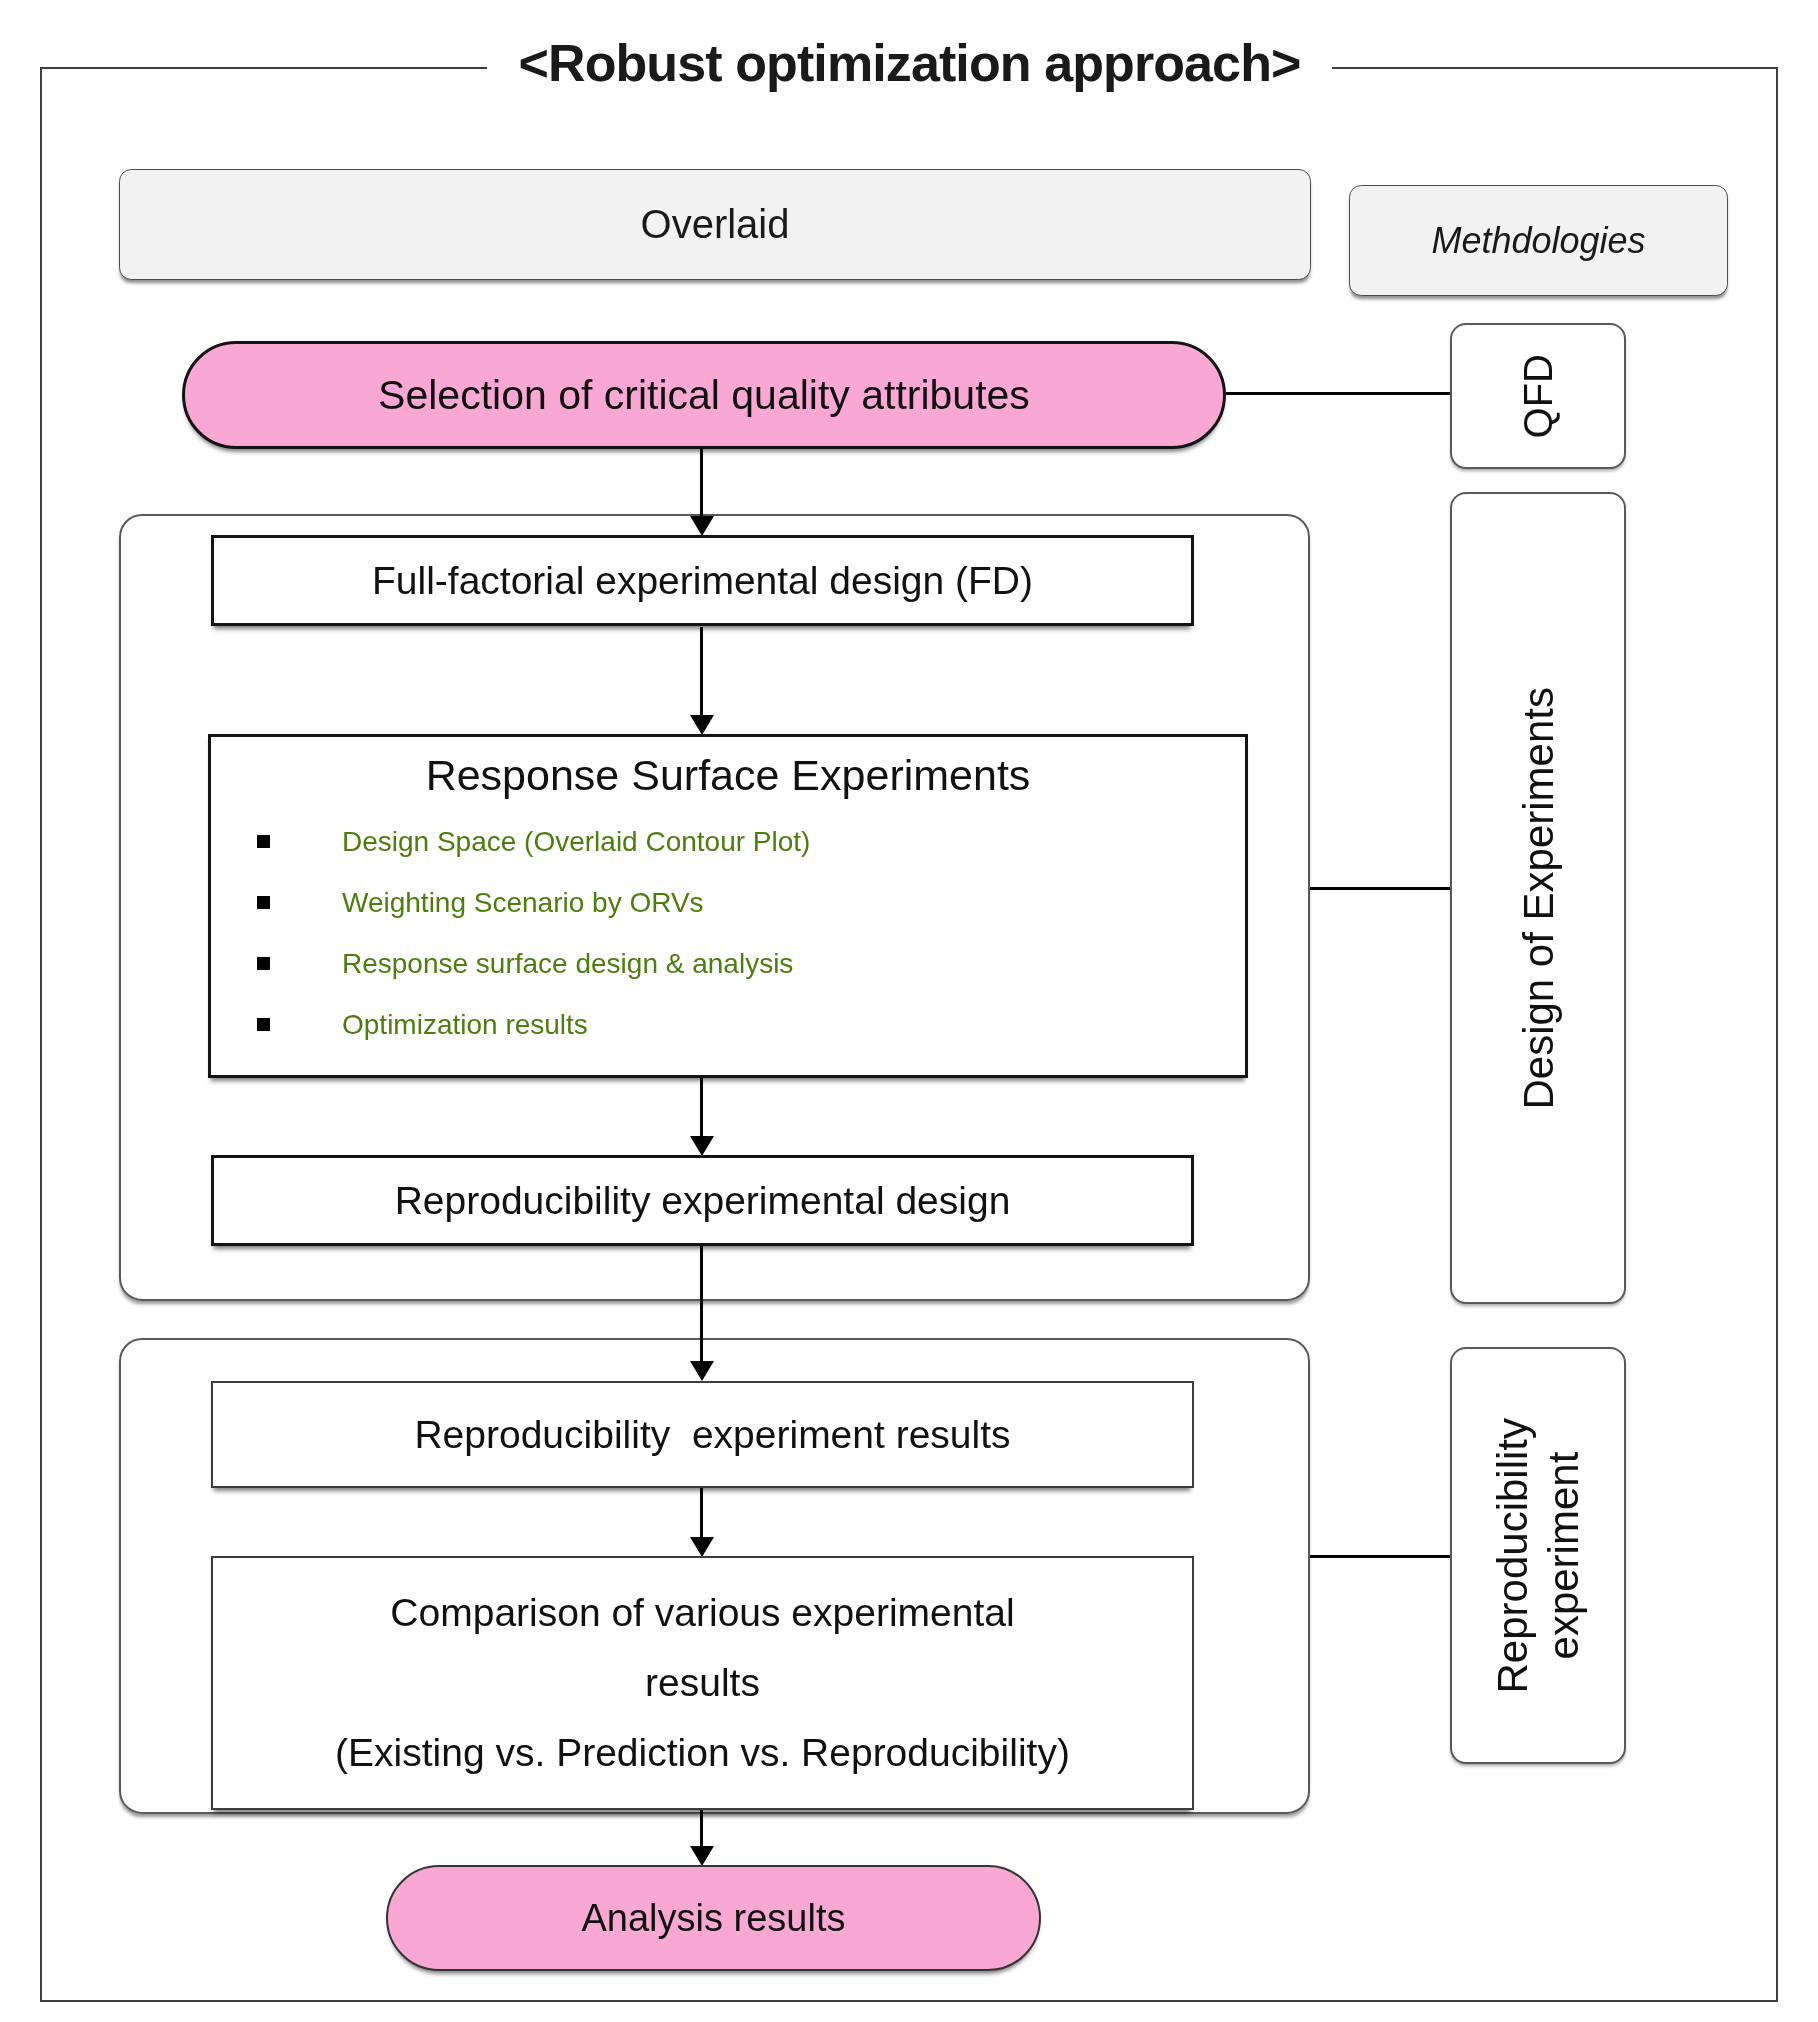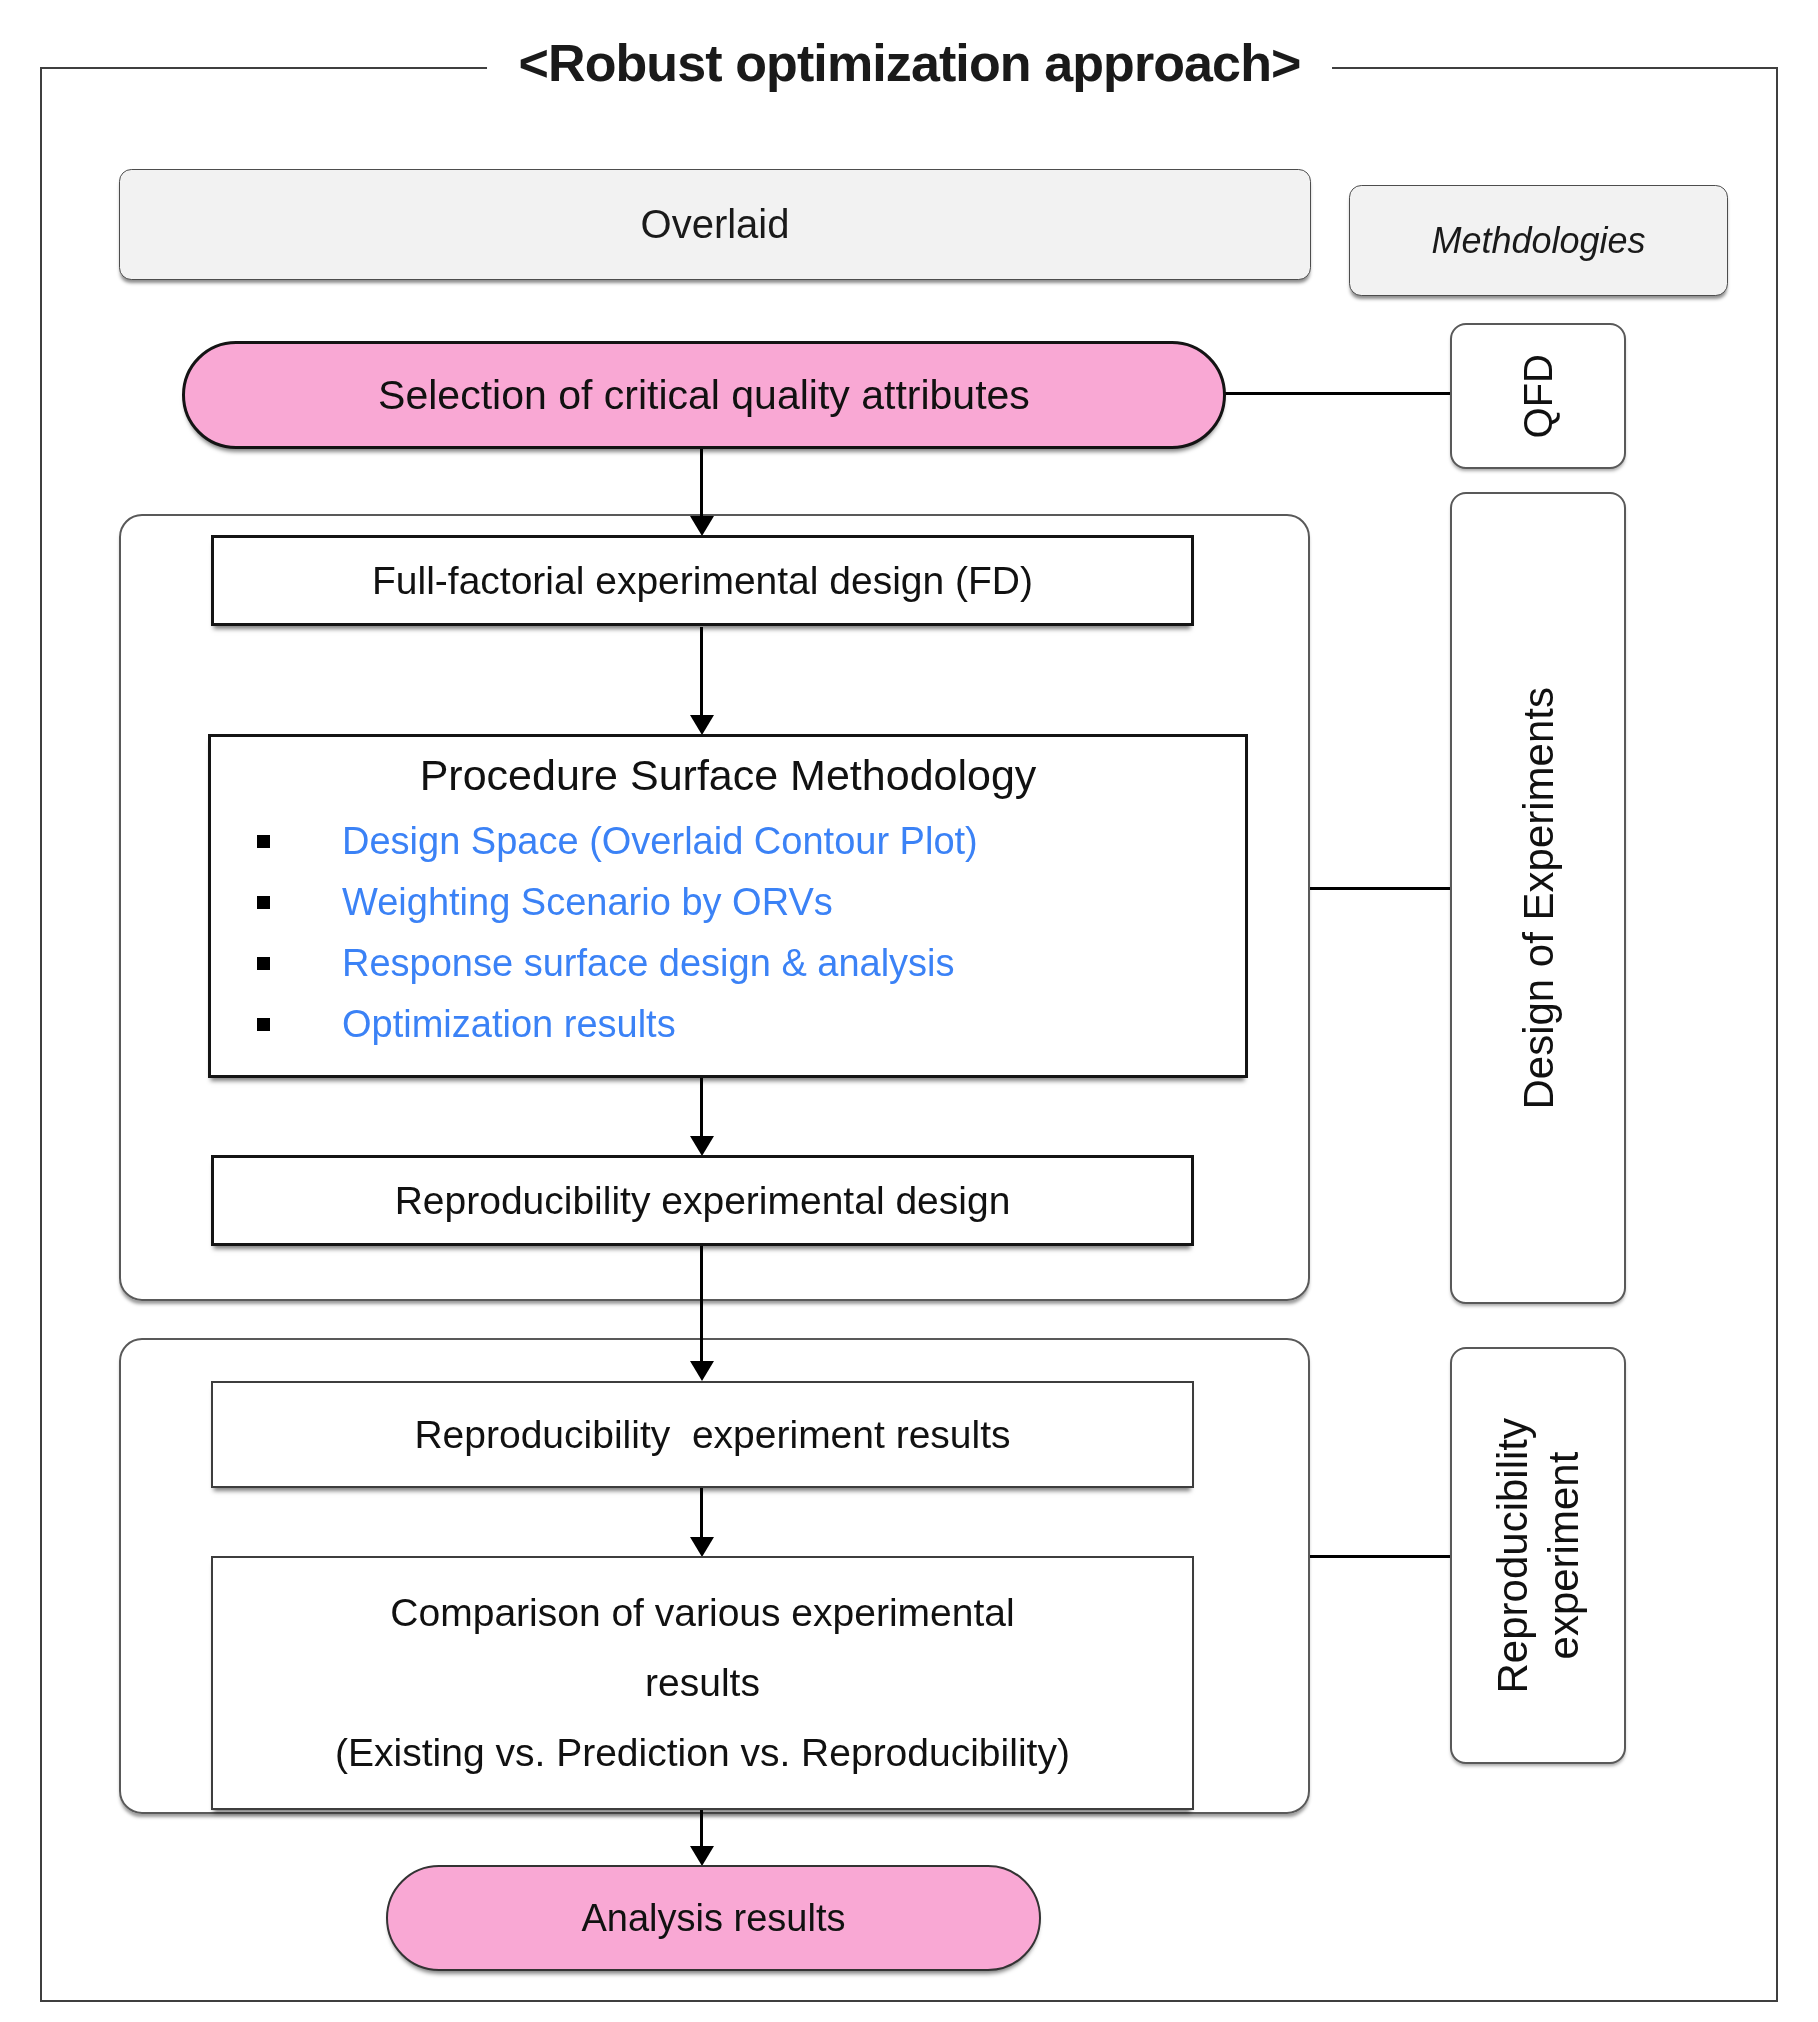--- a/index.html
+++ b/index.html
@@ -48,21 +48,21 @@
   .vline{width:2.6px;background:#000000;}
   .hline{height:2.6px;background:#000000;}
   .ahead{width:0;height:0;border-left:12.3px solid transparent;
          border-right:12.3px solid transparent;border-top:20px solid #000000;}
 
   
   .rsm-title{margin-top:12.3px;text-align:center;font-size:43px;line-height:53px;color:#111;}
   .rsm-list{margin-top:8.8px;}
   .rsm-row{display:flex;align-items:center;height:61px;padding-left:46px;}
   .rsm-sq{width:13px;height:13px;background:#000;flex:0 0 13px;}
-  .rsm-row span.lbl{margin-left:72px;font-size:38px;color:#3b82f6;white-space:nowrap;}
+  .rsm-row span.lbl{margin-left:72px;font-size:28px;color:#4d7c0f;white-space:nowrap;}
 
   .t44{font-size:39px;color:#111;}
   .t47{font-size:41px;color:#111;}
   .t43{font-size:38px;color:#111;}
   .prewrap{white-space:pre-wrap;}
   .preline{white-space:pre-line;text-align:center;line-height:70px;}
 </style>
 </head>
 <body>
 
@@ -106,21 +106,21 @@
 
   <div class="abs stadium" style="left:182px;top:341px;width:1044px;height:108px;">
     <span class="t47">Selection of critical quality attributes</span>
   </div>
 
   <div class="abs pbox" style="left:211px;top:535px;width:983px;height:91px;">
     <span class="t44">Full-factorial experimental design (FD)</span>
   </div>
 
   <div class="abs pbox" style="left:208px;top:734px;width:1040px;height:344px;display:block;">
-    <div class="rsm-title">Procedure Surface Methodology</div>
+    <div class="rsm-title">Response Surface Experiments</div>
     <div class="rsm-list">
       <div class="rsm-row">
         <span class="rsm-sq"></span>
         <span class="lbl">Design Space (Overlaid Contour Plot)</span>
       </div>
       <div class="rsm-row">
         <span class="rsm-sq"></span>
         <span class="lbl">Weighting Scenario by ORVs</span>
       </div>
       <div class="rsm-row">

